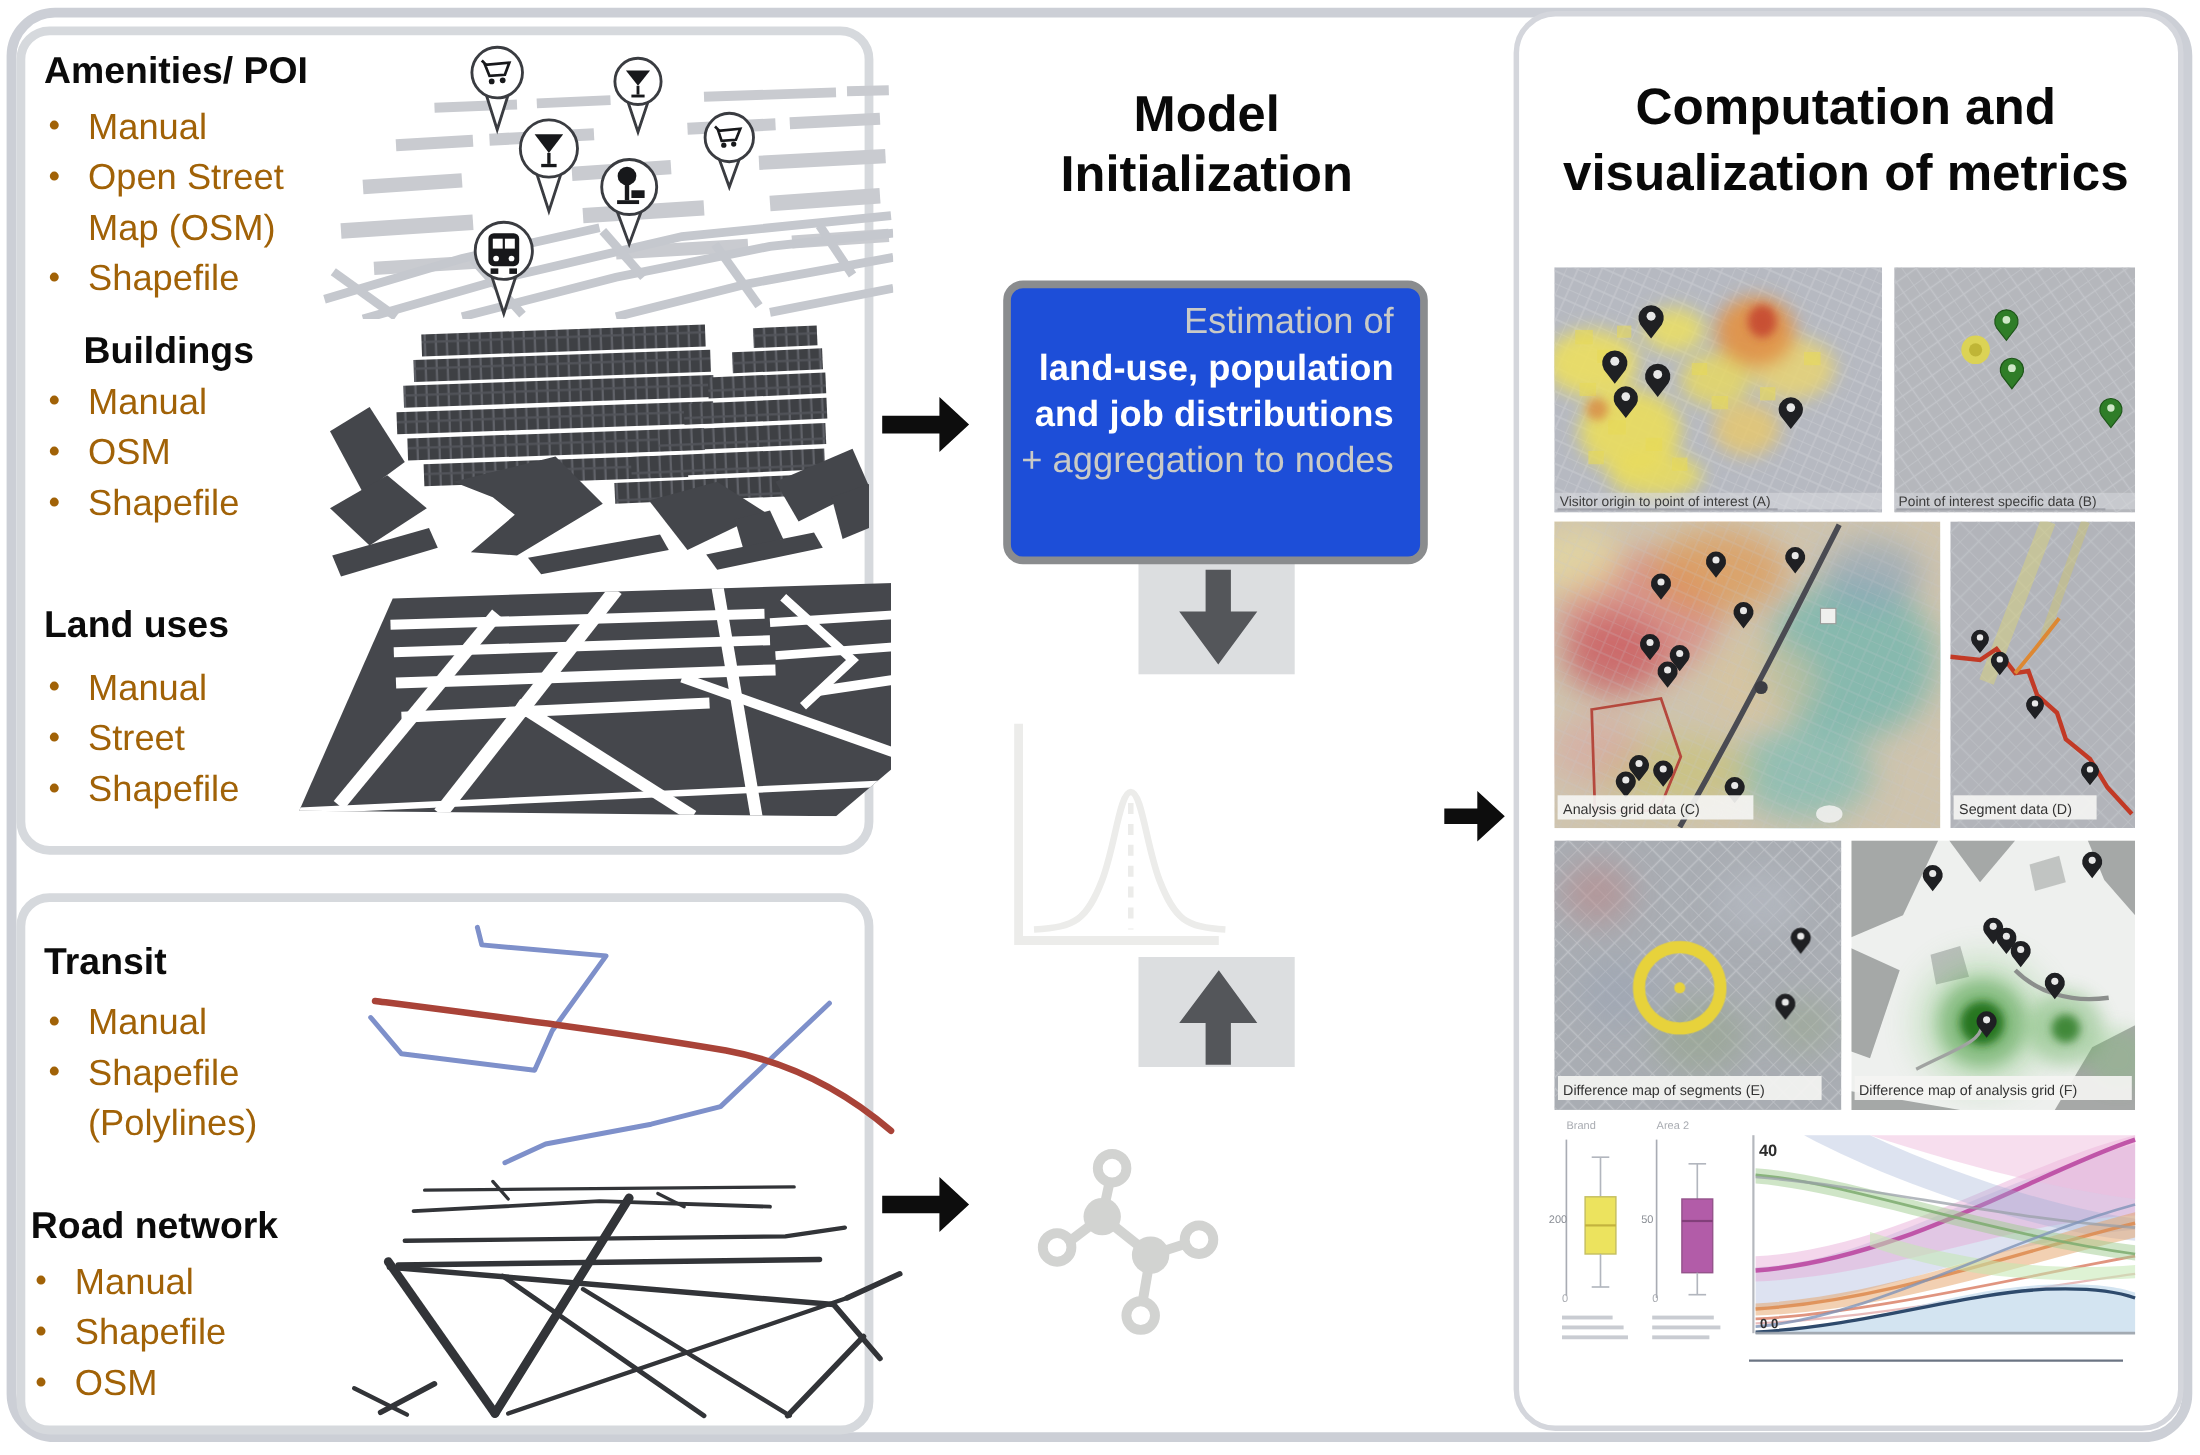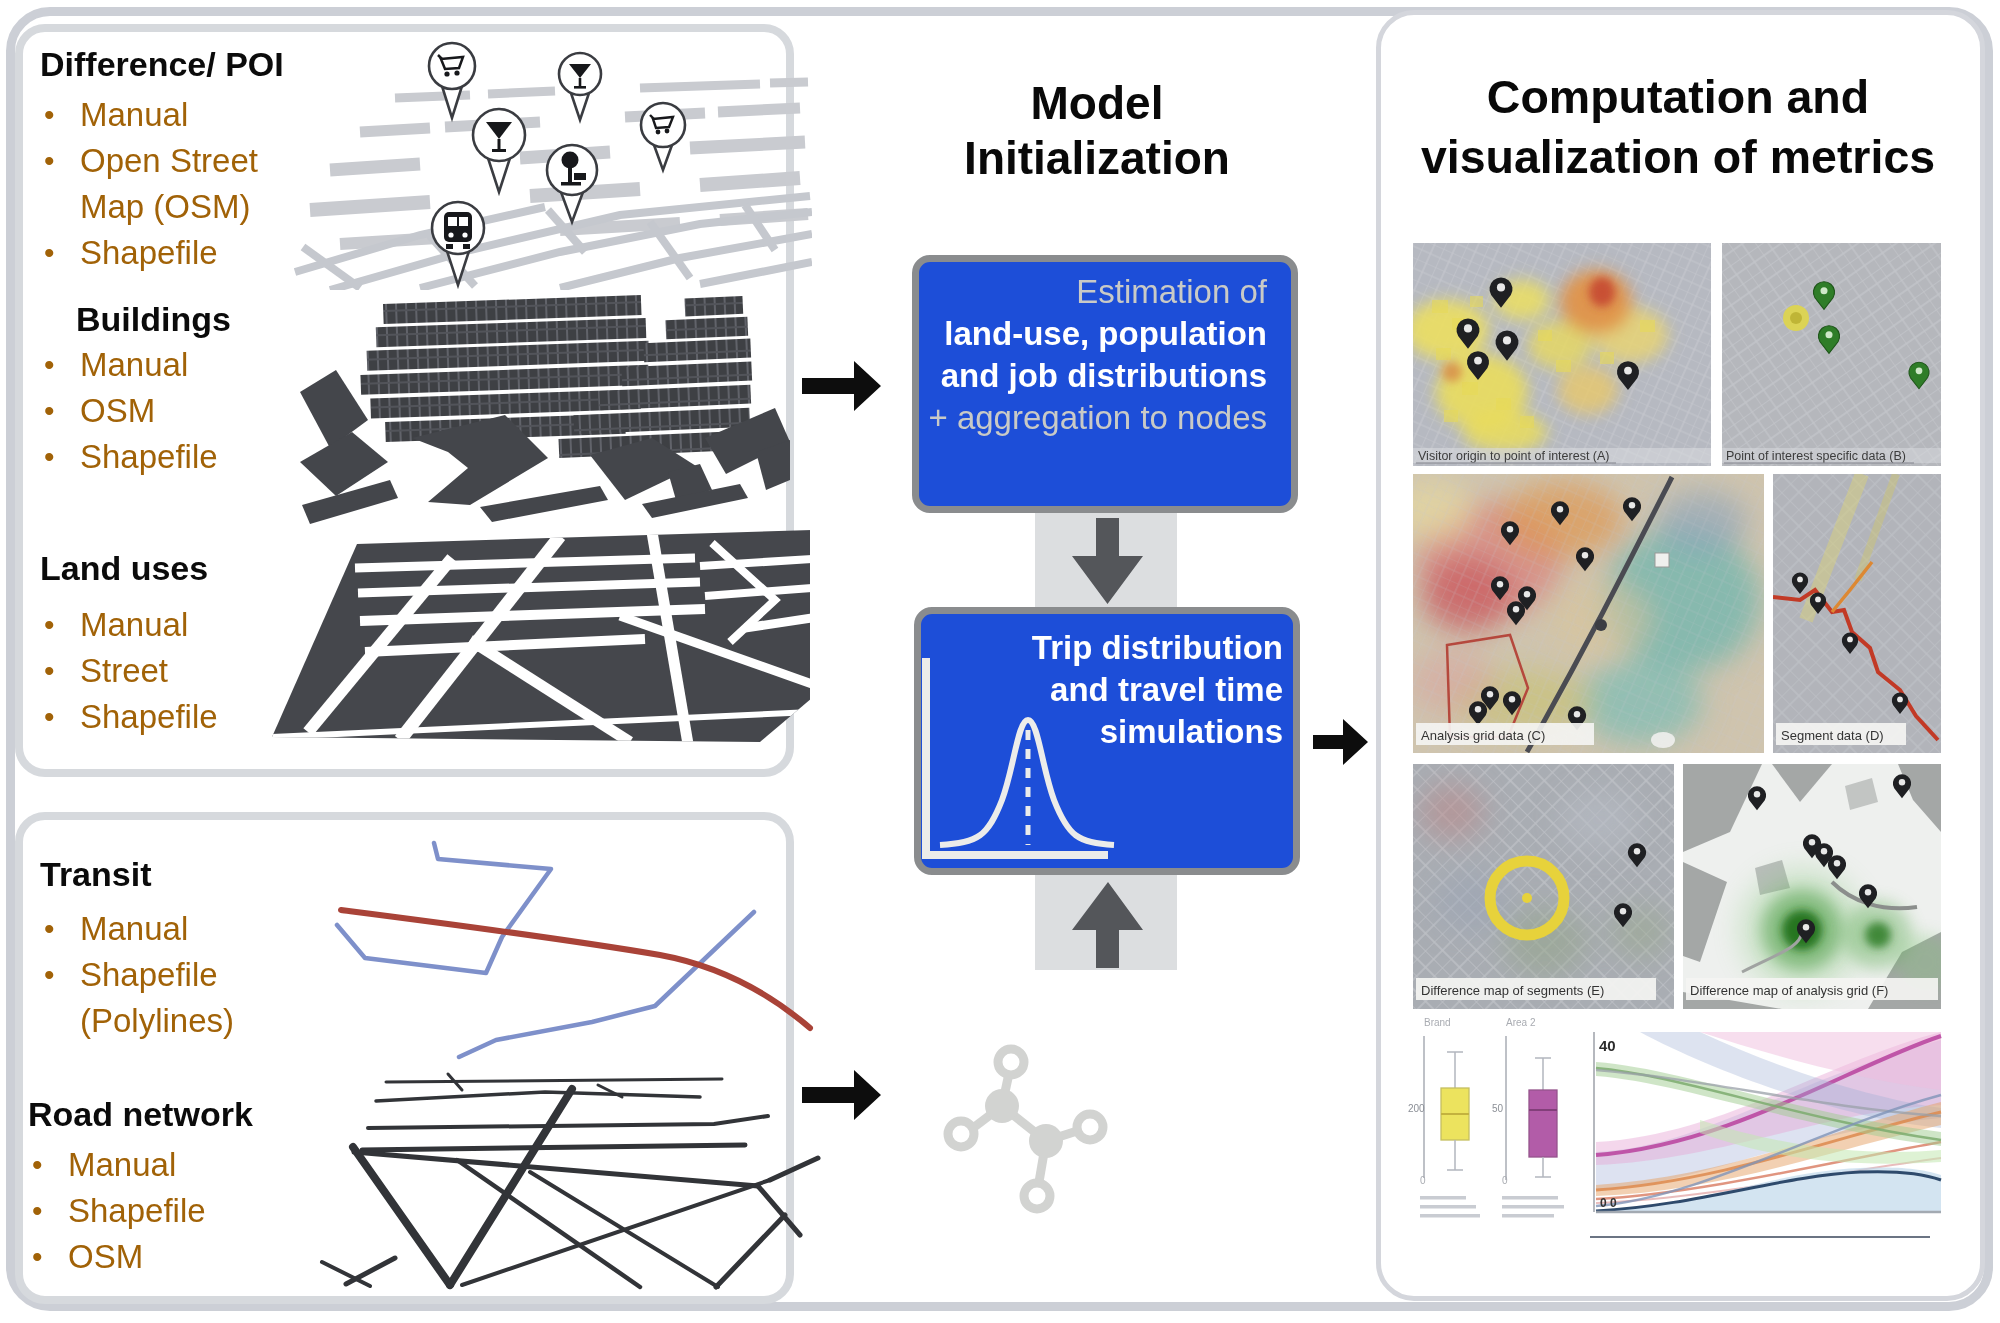--- a/index.html
+++ b/index.html
@@ -23,21 +23,21 @@
 <body>
 <div id="page">
 
   <div class="abs frame"></div>
 
   <div class="abs lbox" style="top:24px;height:753px;"></div>
   <div class="abs lbox" style="top:812px;height:492px;"></div>
 
   <div class="abs rpanel"></div>
 
-  <div class="abs h1" style="left:40px;top:45px;">Difference/ POI</div>
+  <div class="abs h1" style="left:40px;top:45px;">Amenities/ POI</div>
   <ul class="abs blist" style="left:42px;top:92px;">
     <li>Manual</li>
     <li>Open Street
 Map (OSM)</li>
     <li>Shapefile</li>
   </ul>
 
   <div class="abs h1" style="left:40px;top:300px;margin-left:36px;">Buildings</div>
   <ul class="abs blist" style="left:42px;top:342px;">
     <li>Manual</li>
@@ -271,23 +271,20 @@
 
   <div class="abs midtitle" style="left:897px;top:76px;width:400px;">Model<br>Initialization</div>
 
   <div class="abs band" style="left:1035px;top:505px;width:142px;height:108px;"></div>
   <div class="abs band" style="left:1035px;top:870px;width:142px;height:100px;"></div>
 
   <div class="abs dbox" style="left:912px;top:255px;width:386px;height:258px;padding:9px 24px 0 0;">
     <span class="dim">Estimation of</span><br>land-use, population<br>and job distributions<br><span class="dim">+ aggregation to nodes</span>
   </div>
 
-  <div class="abs dbox" style="left:914px;top:607px;width:386px;height:268px;padding:13px 10px 0 0;">
-    Trip distribution<br>and travel time<br>simulations
-  </div>
 
 
   <svg class="abs" style="left:918px;top:640px;" width="210" height="225" viewBox="0 0 210 225">
     <g fill="none" stroke="#ececea">
       <path d="M8 18 L8 215 L190 215" stroke-width="8"></path>
       <path d="M22 205 C60 203 70 196 84 160 C96 128 100 80 110 80 C120 80 124 128 136 160 C150 196 160 203 196 205" stroke-width="6"></path>
       <path d="M110 90 L110 205" stroke-width="5" stroke-dasharray="10 9"></path>
     </g>
   </svg>
 

